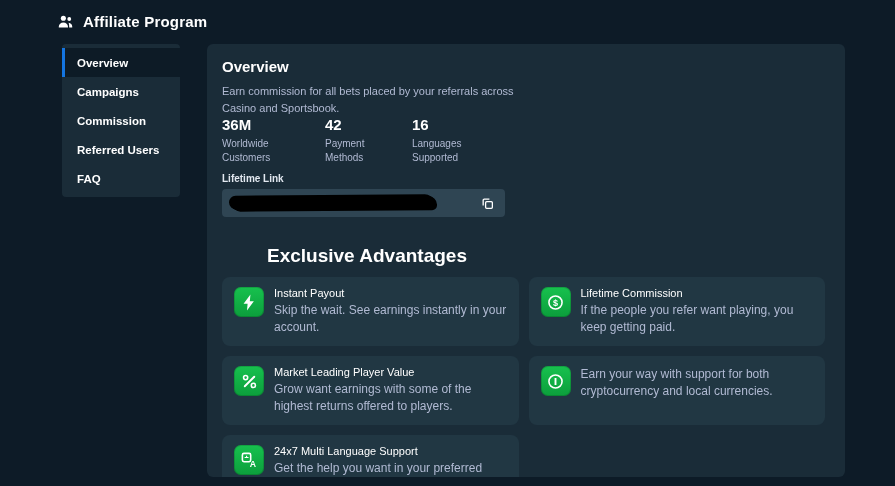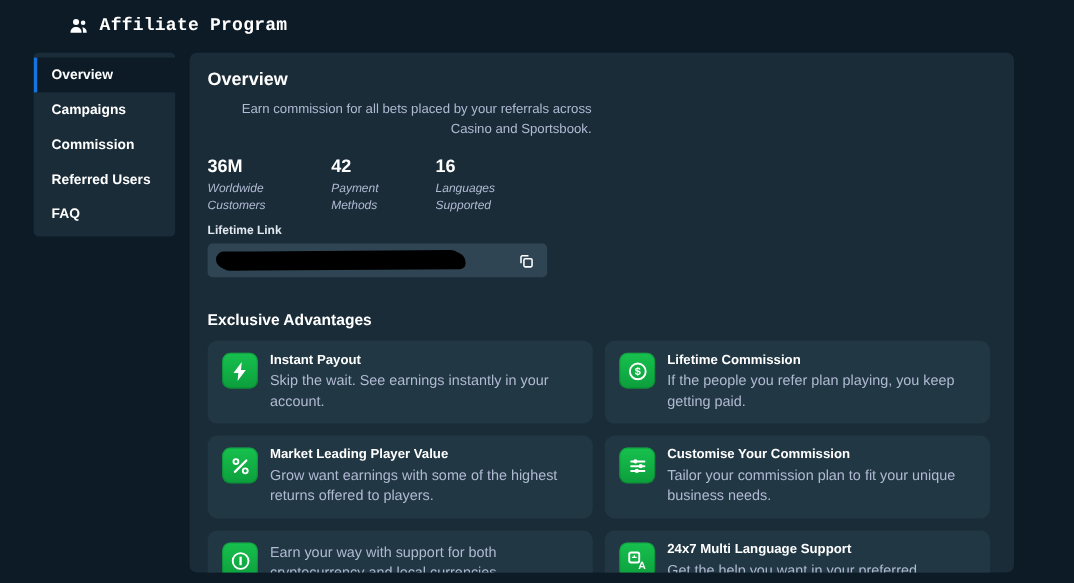--- a/index.html
+++ b/index.html
@@ -9,24 +9,24 @@
     font-family:"Liberation Sans", sans-serif;
     color:#ffffff;
     overflow:hidden;
   }
   
   .app-header {
     display:flex; align-items:center; gap:9px;
     padding:13px 0 10px 57px;
   }
   .app-header .hdr-icon { width:17px; height:17px; display:inline-flex; }
-  .app-header h1 { font-size:15px; font-weight:bold; letter-spacing:.2px;font-family:Liberation Mono, monospace; }
-
-  
-  .content { display:flex; align-items:flex-start; gap:12px; padding:4px 50px 0 28px; }
+  .app-header h1 { font-size:15px; font-weight:bold; letter-spacing:.2px; }
+
+  
+  .content { display:flex; align-items:flex-start; gap:27px; padding:4px 50px 0 62px; }
 
   
   .sidebar {
     width:118px; background:#1a2c38; border-radius:4px;
     padding:4px 0; flex-shrink:0; overflow:hidden;
   }
   .sidebar-item {
     display:flex; align-items:center; height:29px;
     padding-left:12px; font-size:11.5px; font-weight:bold; color:#ffffff;
     border-left:3px solid transparent; cursor:pointer; white-space:nowrap;
@@ -34,62 +34,62 @@
   .sidebar-item.active { background:#0d1b26; border-left-color:#1475e1; }
 
   
   .main {
     flex:1; background:#1a2c38; border-radius:6px;
     padding:14px 20px 0 15px; height:433px; overflow:hidden;
   }
   .main h2 { font-size:15px; font-weight:bold; margin-bottom:8px; }
   .main .desc {
     font-size:11px; color:#b1bad3; line-height:1.5;
-    max-width:320px; margin-bottom:14px;text-align:right;
+    max-width:320px; margin-bottom:0;
   }
 
   
   .stats { display:flex; margin-bottom:8px; }
   .stat { margin-right:0; }
   .stat:nth-child(1){ width:103px; }
   .stat:nth-child(2){ width:87px; }
   .stat .value { font-size:15px; font-weight:bold; }
-  .stat .label { font-size:10px; color:#b1bad3; line-height:1.4; margin-top:4px; max-width:70px;font-style:italic; }
+  .stat .label { font-size:10px; color:#b1bad3; line-height:1.4; margin-top:4px; max-width:70px; }
 
   
   .link-label { font-size:10px; font-weight:bold; color:#e2e8f0; margin-bottom:5px; }
   .link-input {
     width:283px; height:28px; background:#2f4553; border-radius:4px;
     display:flex; align-items:center; justify-content:space-between;
     padding:0 9px; margin-bottom:28px; cursor:text;
   }
   .redaction {
     width:204px; height:14px; background:#000;
     border-radius:8px 10px 6px 9px; transform:rotate(-.4deg);
     box-shadow:2px 1px 0 #000, -2px -1px 0 #000;
   }
   .copy-btn { display:inline-flex; cursor:pointer; padding:2px; background:none; border:none; }
 
   
-  .adv-title { font-size:13px; font-weight:bold; margin-bottom:10px; }
+  .adv-title { font-size:19px; font-weight:bold; margin-bottom:10px;margin-left:45px; }
   .adv-grid {
     display:grid; grid-template-columns:1fr 1fr; gap:10px 10px;
   }
   .adv-card {
     background:#213743; border-radius:8px; padding:10px 12px;
     display:flex; gap:10px; align-items:flex-start;
   }
   .adv-icon {
     width:30px; height:30px; border-radius:7px; flex-shrink:0;
     background:linear-gradient(180deg,#17c14e,#0c9e3c);
     display:flex; align-items:center; justify-content:center;
     box-shadow:inset 0 0 0 1px rgba(0,0,0,.15);
   }
   .adv-icon svg { width:19px; height:19px; }
-  .adv-text .t { font-size:11px; font-weight:bold; margin-bottom:3px; }
+  .adv-text .t { font-size:11px; font-weight:normal; margin-bottom:3px; }
   .adv-text .d { font-size:12px; color:#b1bad3; line-height:1.42; }
 </style>
 </head>
 <body>
 
 <header class="app-header">
   <span class="hdr-icon">
     <svg viewBox="0 0 24 24" fill="#fff">
       <circle cx="9" cy="7.5" r="3.6"></circle>
       <path d="M2.5 19.5c0-3.6 2.9-6 6.5-6s6.5 2.4 6.5 6v.8h-13z"></path>
@@ -160,54 +160,38 @@
 
       <div class="adv-card">
         <span class="adv-icon">
           <svg viewBox="0 0 24 24">
             <circle cx="12" cy="12" r="8.3" fill="none" stroke="#fff" stroke-width="2"></circle>
             <text x="12" y="16.3" text-anchor="middle" font-size="11.5" font-weight="bold" fill="#fff">$</text>
           </svg>
         </span>
         <div class="adv-text">
           <div class="t">Lifetime Commission</div>
-          <div class="d">If the people you refer plan playing, you keep getting paid.</div>
+          <div class="d">If the people you refer want playing, you keep getting paid.</div>
         </div>
       </div>
 
       <div class="adv-card">
         <span class="adv-icon">
           <svg viewBox="0 0 24 24">
             <line x1="6" y1="18" x2="18" y2="6" stroke="#fff" stroke-width="2.4" stroke-linecap="round"></line>
             <circle cx="7.1" cy="7.1" r="2.6" fill="none" stroke="#fff" stroke-width="2"></circle>
             <circle cx="16.9" cy="16.9" r="2.6" fill="none" stroke="#fff" stroke-width="2"></circle>
           </svg>
         </span>
         <div class="adv-text">
           <div class="t">Market Leading Player Value</div>
           <div class="d">Grow want earnings with some of the highest returns offered to players.</div>
         </div>
       </div>
 
-      <div class="adv-card">
-        <span class="adv-icon">
-          <svg viewBox="0 0 24 24" stroke="#fff" stroke-width="2" stroke-linecap="round">
-            <line x1="5" y1="7" x2="19" y2="7"></line>
-              <circle cx="9.5" cy="7" r="2.2" fill="#fff" stroke="none"></circle>
-            <line x1="5" y1="12" x2="19" y2="12"></line>
-              <circle cx="15" cy="12" r="2.2" fill="#fff" stroke="none"></circle>
-            <line x1="5" y1="17" x2="19" y2="17"></line>
-              <circle cx="11" cy="17" r="2.2" fill="#fff" stroke="none"></circle>
-          </svg>
-        </span>
-        <div class="adv-text">
-          <div class="t">Customise Your Commission</div>
-          <div class="d">Tailor your commission plan to fit your unique business needs.</div>
-        </div>
-      </div>
 
       <div class="adv-card">
         <span class="adv-icon">
           <svg viewBox="0 0 24 24" fill="none" stroke="#fff" stroke-width="2">
             <circle cx="12" cy="12" r="8.3"></circle>
             <line x1="12" y1="7.6" x2="12" y2="16.4" stroke-width="2.4"></line>
           </svg>
         </span>
         <div class="adv-text">
           <div class="d">Earn your way with support for both cryptocurrency and local currencies.</div>

